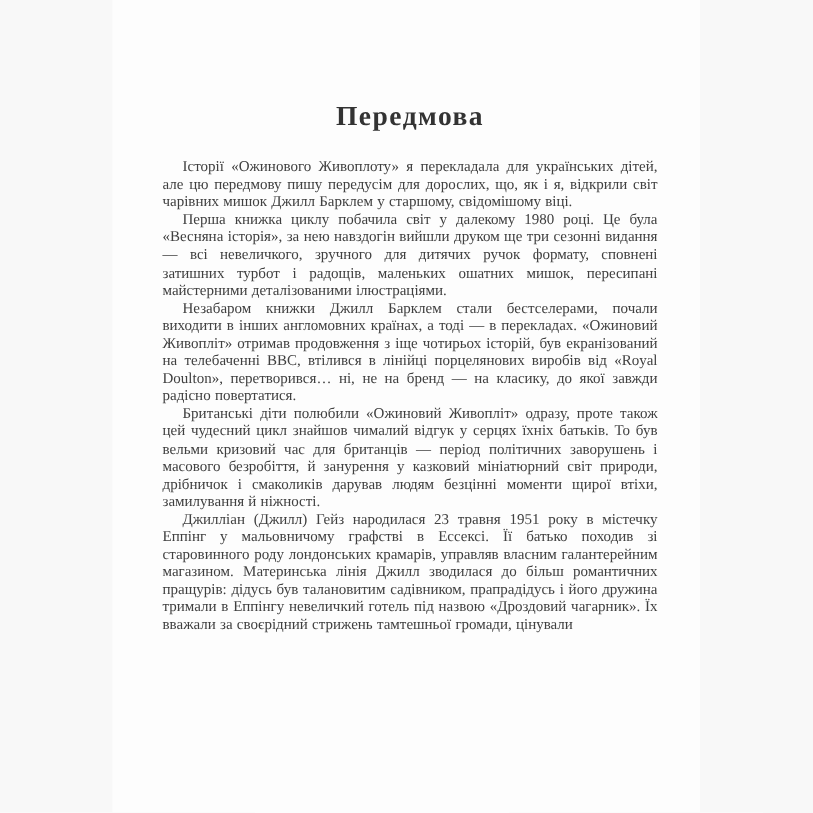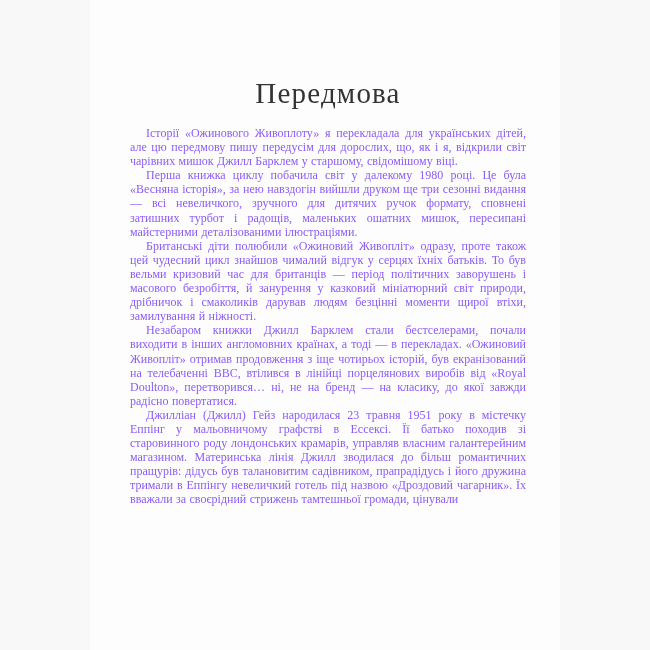--- a/index.html
+++ b/index.html
@@ -15,46 +15,46 @@
   .book-page {
     width: 470px;
     height: 650px;
     margin: 0 auto;
     background: #fdfdfd;
     box-sizing: border-box;
     padding: 80px 34px 0 40px;
   }
   .chapter-title {
     font-family: "Liberation Serif", "DejaVu Serif", serif;
-    font-weight: 400;
-    font-size: 29px;
+    font-weight: 700;
+    font-size: 22px;
     letter-spacing: 1.2px;
     color: #333333;
     text-align: center;
     margin: 0 0 20px 0;
     line-height: 26px;
   }
   .body-text p {
     font-family: "Liberation Serif", "DejaVu Serif", serif;
     font-size: 12px;
     line-height: 14.1px;
-    color: #8b5cf6;
+    color: #404040;
     text-align: justify;
     text-indent: 16px;
     margin: 0;
     hyphens: auto;
     -webkit-hyphens: auto;
     word-spacing: 0.4px;
   }
 </style>
 </head>
 <body>
 
 <div class="book-page">
   <h1 class="chapter-title">Передмова</h1>
   <div class="body-text">
     <p>Історії «Ожинового Живоплоту» я перекладала для українських дітей, але цю передмову пишу передусім для дорослих, що, як і я, відкрили світ чарівних мишок Джилл Барклем у старшому, свідомішому віці.</p>
     <p>Перша книжка циклу побачила світ у далекому 1980 році. Це була «Весняна історія», за нею навздогін вийшли друком ще три сезонні видання — всі невеличкого, зручного для дитячих ручок формату, сповнені затишних турбот і радощів, маленьких ошатних мишок, пересипані майстерними деталізованими ілюстраціями.</p>
+    <p>Незабаром книжки Джилл Барклем стали бестселерами, почали виходити в інших англомовних країнах, а тоді — в перекладах. «Ожиновий Живопліт» отримав продовження з іще чотирьох історій, був екранізований на телебаченні BBC, втілився в лінійці порцелянових виробів від «Royal Doulton», перетворився… ні, не на бренд — на класику, до якої завжди радісно повертатися.</p>
     <p>Британські діти полюбили «Ожиновий Живопліт» одразу, проте також цей чудесний цикл знайшов чималий відгук у серцях їхніх батьків. То був вельми кризовий час для британців — період політичних заворушень і масового безробіття, й занурення у казковий мініатюрний світ природи, дрібничок і смаколиків дарував людям безцінні моменти щирої втіхи, замилування й ніжності.</p>
-    <p>Незабаром книжки Джилл Барклем стали бестселерами, почали виходити в інших англомовних країнах, а тоді — в перекладах. «Ожиновий Живопліт» отримав продовження з іще чотирьох історій, був екранізований на телебаченні BBC, втілився в лінійці порцелянових виробів від «Royal Doulton», перетворився… ні, не на бренд — на класику, до якої завжди радісно повертатися.</p>
     <p>Джилліан (Джилл) Гейз народилася 23 травня 1951 року в містечку Еппінг у мальовничому графстві в Ессексі. Її батько походив зі старовинного роду лондонських крамарів, управляв власним галантерейним магазином. Материнська лінія Джилл зводилася до більш романтичних пращурів: дідусь був талановитим садівником, прапрадідусь і його дружина тримали в Еппінгу невеличкий готель під назвою «Дроздовий чагарник». Їх вважали за своєрідний стрижень тамтешньої громади, цінували</p>
   </div>
 </div>
 
 </body></html>

